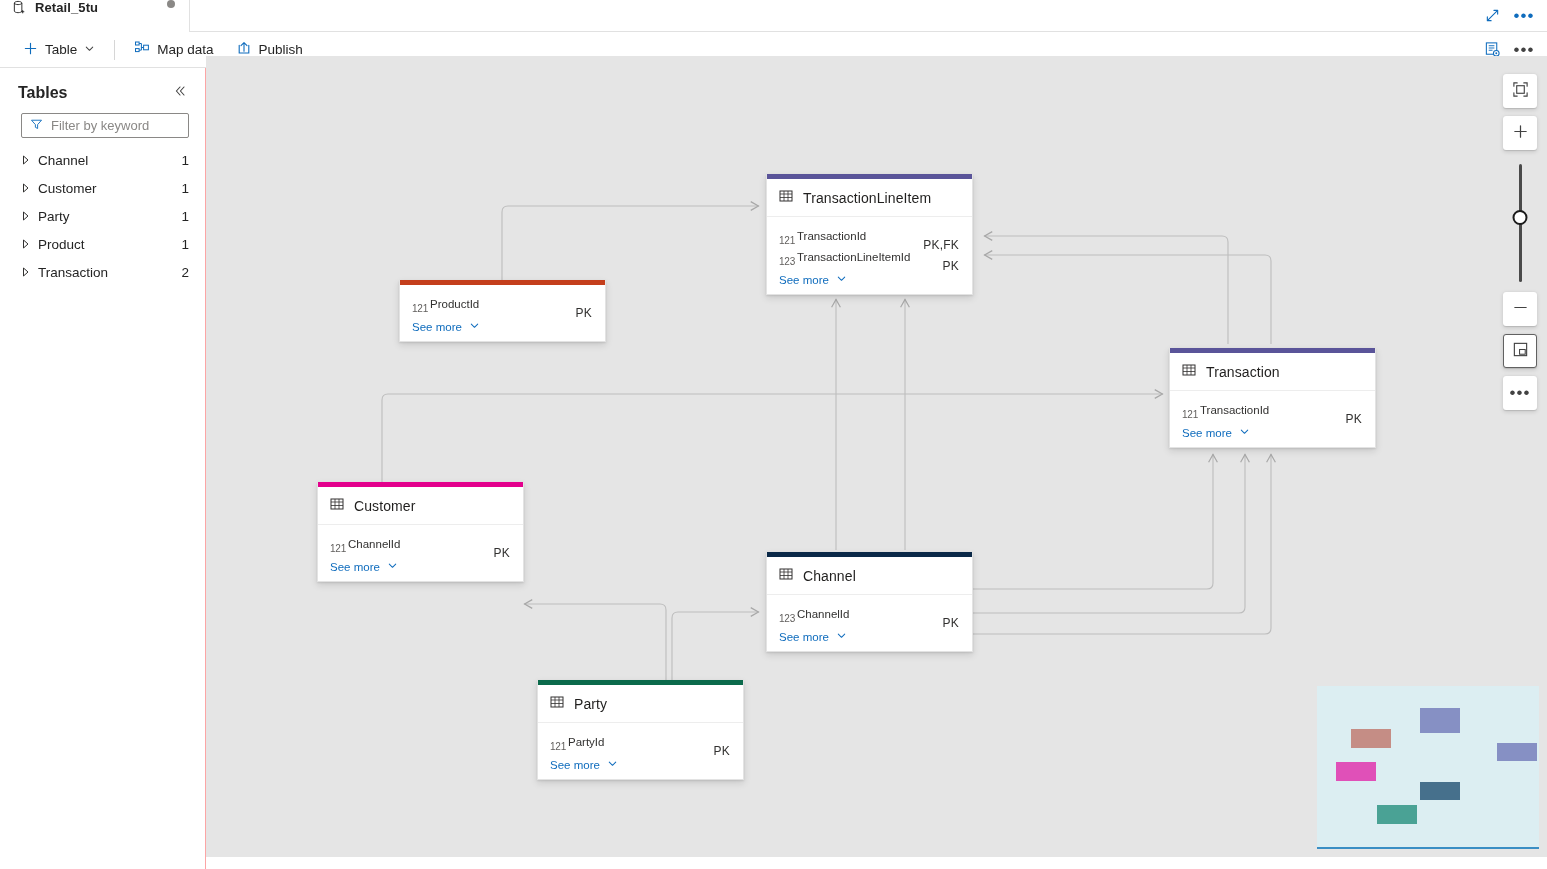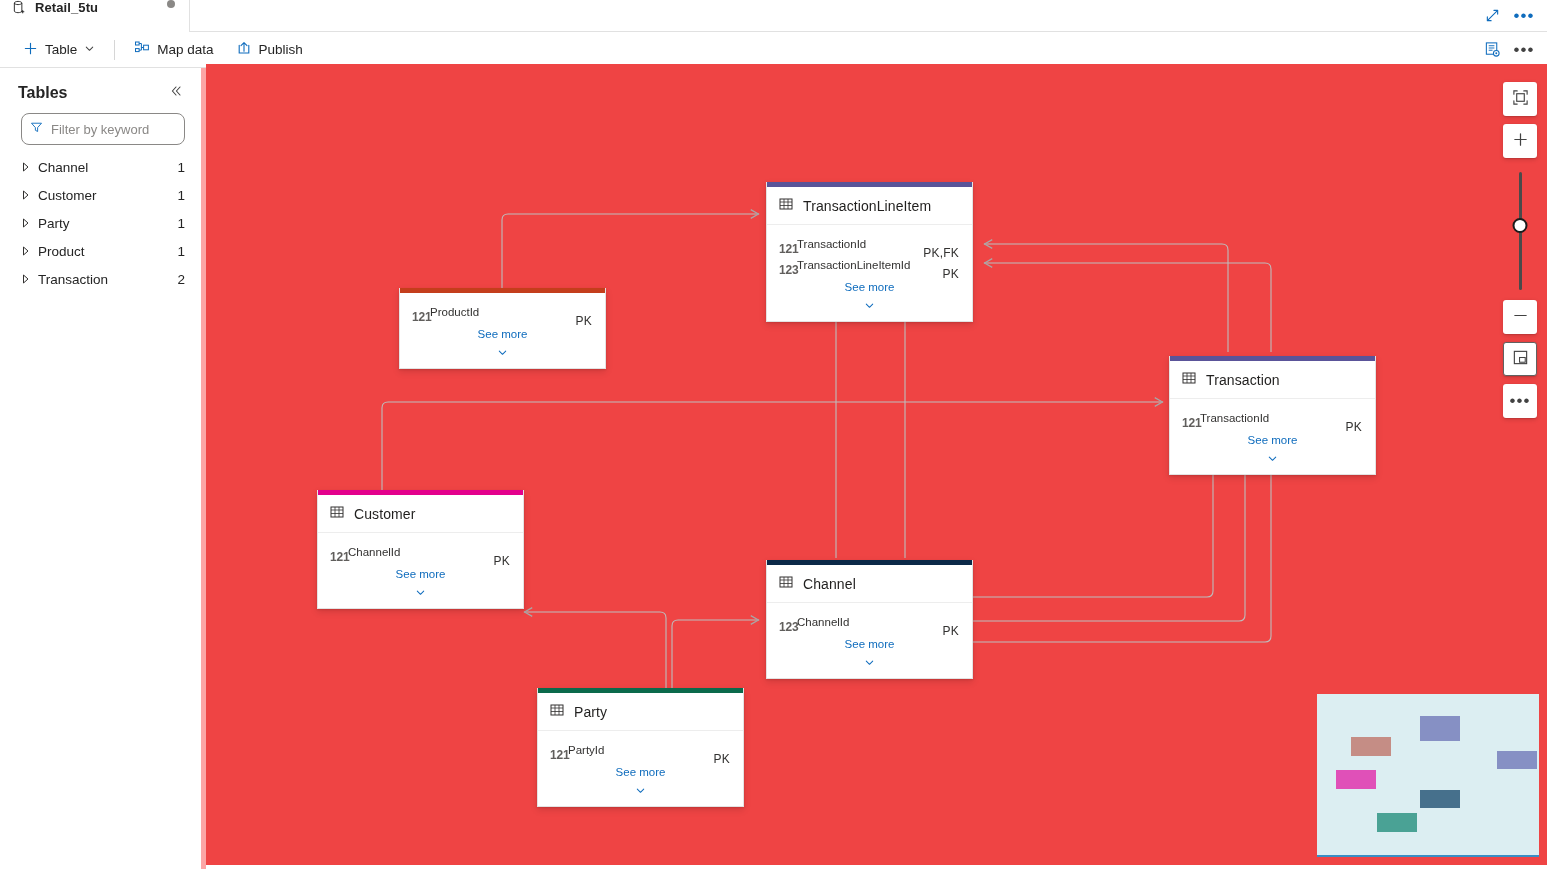--- a/index.html
+++ b/index.html
@@ -42,52 +42,52 @@
     display: flex; align-items: center; gap: 7px;
     height: 28px; padding: 0 9px; border-radius: 3px; cursor: pointer;
     font-size: 13.5px; color: #242424; white-space: nowrap;
   }
   .cmd-sep { width: 1px; height: 20px; background: #d6d6d6; margin: 0 6px; }
   .cmdbar-right { margin-left: auto; display: flex; align-items: center; gap: 2px; padding-right: 8px; }
 
   
   .leftpanel {
     position: absolute; top: 68px; left: 0; width: 206px; height: 801px;
-    background: #ffffff; border-right: 5px solid #fca5a5;
+    background: #ffffff; border-right: 1px solid #fca5a5;
   }
   .lp-header {
     display: flex; align-items: center; justify-content: space-between;
     padding: 14px 14px 10px 18px;
   }
   .lp-title { font-size: 16px; font-weight: 600; color: #242424; }
   .lp-collapse { color: #424242; font-size: 13px; cursor: pointer; padding: 2px 4px; border-radius: 3px; }
   .filterbox {
-    margin: 0 16px 8px 21px; height: 32px; border: 1px solid #8a8886; border-radius: 8px;
+    margin: 0 16px 8px 21px; height: 25px; border: 1px solid #8a8886; border-radius: 2px;
     display: flex; align-items: center; gap: 8px; padding: 0 8px; background: #fff;
   }
   .filterbox input {
     border: 0; outline: 0; font-size: 13px; color: #242424;
     font-family: "Liberation Sans", sans-serif; width: 100%; background: transparent;
   }
   .filterbox input::placeholder { color: #8a8886; }
   .tree-row {
     display: flex; align-items: center; height: 28px;
     padding: 0 16px 0 18px; cursor: pointer; font-size: 13.5px; color: #242424;
   }
   .tree-chev {
     width: 16px; flex: 0 0 16px; font-size: 9px; color: #605e5c;
     display: flex; align-items: center; justify-content: center;
   }
   .tree-label { margin-left: 4px; }
   .tree-count { margin-left: auto; color: #242424; font-size: 13.5px; }
 
   
   .canvas {
-    position: absolute; top: 64px; left: 206px; width: 1341px; height: 801px;
-    background: #ef4444; overflow: hidden;
+    position: absolute; top: 56px; left: 206px; width: 1341px; height: 801px;
+    background: #e5e5e5; overflow: hidden;
   }
   .edges { position: absolute; inset: 0; }
 
   
   .card {
     position: absolute; width: 207px; background: #ffffff;
     border: 1px solid #e3e3e3; border-top: none;
     box-shadow: 0 .6px 1.8px rgba(0,0,0,.10), 0 3.2px 7.2px rgba(0,0,0,.12);
   }
   .card-bar { height: 5px; width: 100%; }
@@ -95,28 +95,28 @@
     display: flex; align-items: center; gap: 10px;
     height: 38px; padding: 0 12px; border-bottom: 1px solid #ededed;
   }
   .card-title { font-size: 14px; color: #201f1e; font-weight: 400; letter-spacing: .1px; }
   .card-body { padding: 8px 0 6px 0; }
   .field-row {
     display: flex; align-items: center; height: 21px; padding: 0 13px 0 12px;
     font-size: 11.5px; color: #323130;
   }
   .field-type {
-    font-size: 12px; font-weight: 700; color: #605e5c; letter-spacing: -0.2px;
+    font-size: 10px; font-weight: 400; color: #605e5c; letter-spacing: -0.2px;
     width: 16px; flex: 0 0 16px; position: relative; top: -1px; margin-top: 12px;
   }
   .field-name { margin-left: 2px; }
   .field-key { margin-left: auto; font-size: 12px; color: #323130; letter-spacing: .2px; margin-top: 19px; }
   .see-more {
     display: flex; align-items: center; gap: 7px; padding: 6px 12px 2px 12px;
-    color: #0f6cbd; font-size: 11.5px; cursor: pointer; flex-direction: column;
+    color: #0f6cbd; font-size: 11.5px; cursor: pointer;
   }
   .see-more svg { flex: 0 0 auto; }
 
   
   .grid-glyph { flex: 0 0 14px; }
 
   
   .zoomtools {
     position: absolute; right: 10px; top: 18px; width: 34px;
     display: flex; flex-direction: column; align-items: center;

